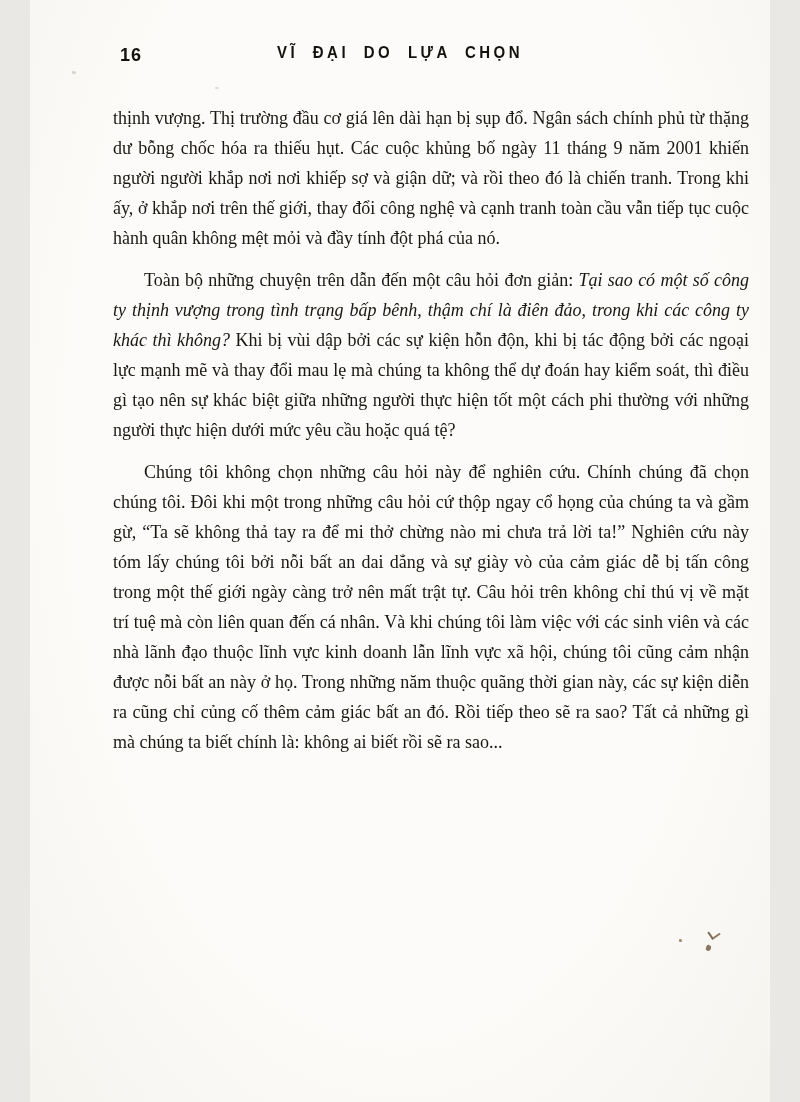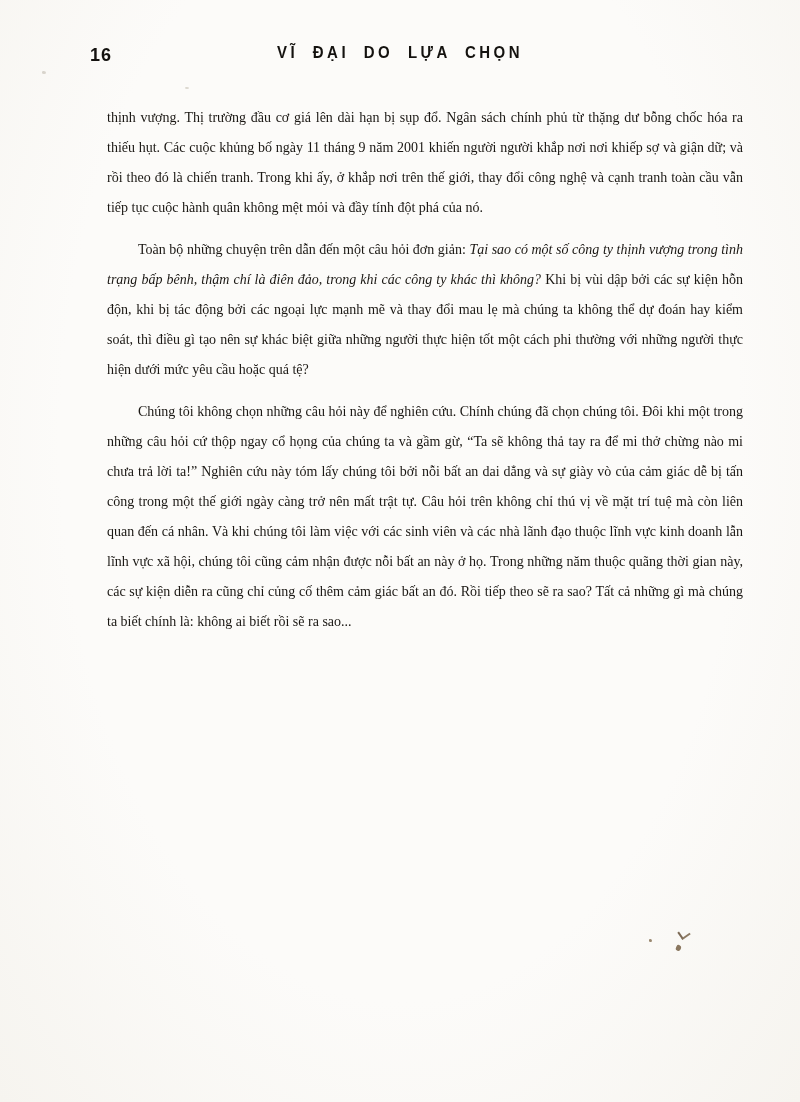--- a/index.html
+++ b/index.html
@@ -3,21 +3,21 @@
 <meta charset="utf-8">
 <style>
   html, body {
     margin: 0;
     padding: 0;
     background: #e9e8e4;
     font-family: "Liberation Serif", "DejaVu Serif", serif;
   }
   .scan-page {
     position: relative;
-    width: 800px;
+    width: 740px;
     height: 1102px;
     margin: 0 auto;
     background: #fbfaf7;
     background-image: radial-gradient(ellipse at 50% 40%, #fcfbf9 60%, #f6f4ef 100%);
     overflow: hidden;
     color: #171513;
   }
   .page-header {
     position: absolute;
     top: 44px;
@@ -43,25 +43,24 @@
     letter-spacing: 3.5px;
     word-spacing: 7px;
     color: #14120f;
     transform: scaleY(1.08);
   }
   .page-body {
     position: absolute;
     left: 83px;
     top: 103px;
     width: 636px;
-    font-size: 14px;
+    font-size: 18px;
     line-height: 30px;
     text-align: justify;
     color: #1a1713;
-    margin-left: 24px;
   }
   .page-body p.para {
     margin: 0 0 12px 0;
     text-indent: 31px;
   }
   .page-body p.para.no-indent {
     text-indent: 0;
   }
   .page-body .italic {
     font-style: italic;

